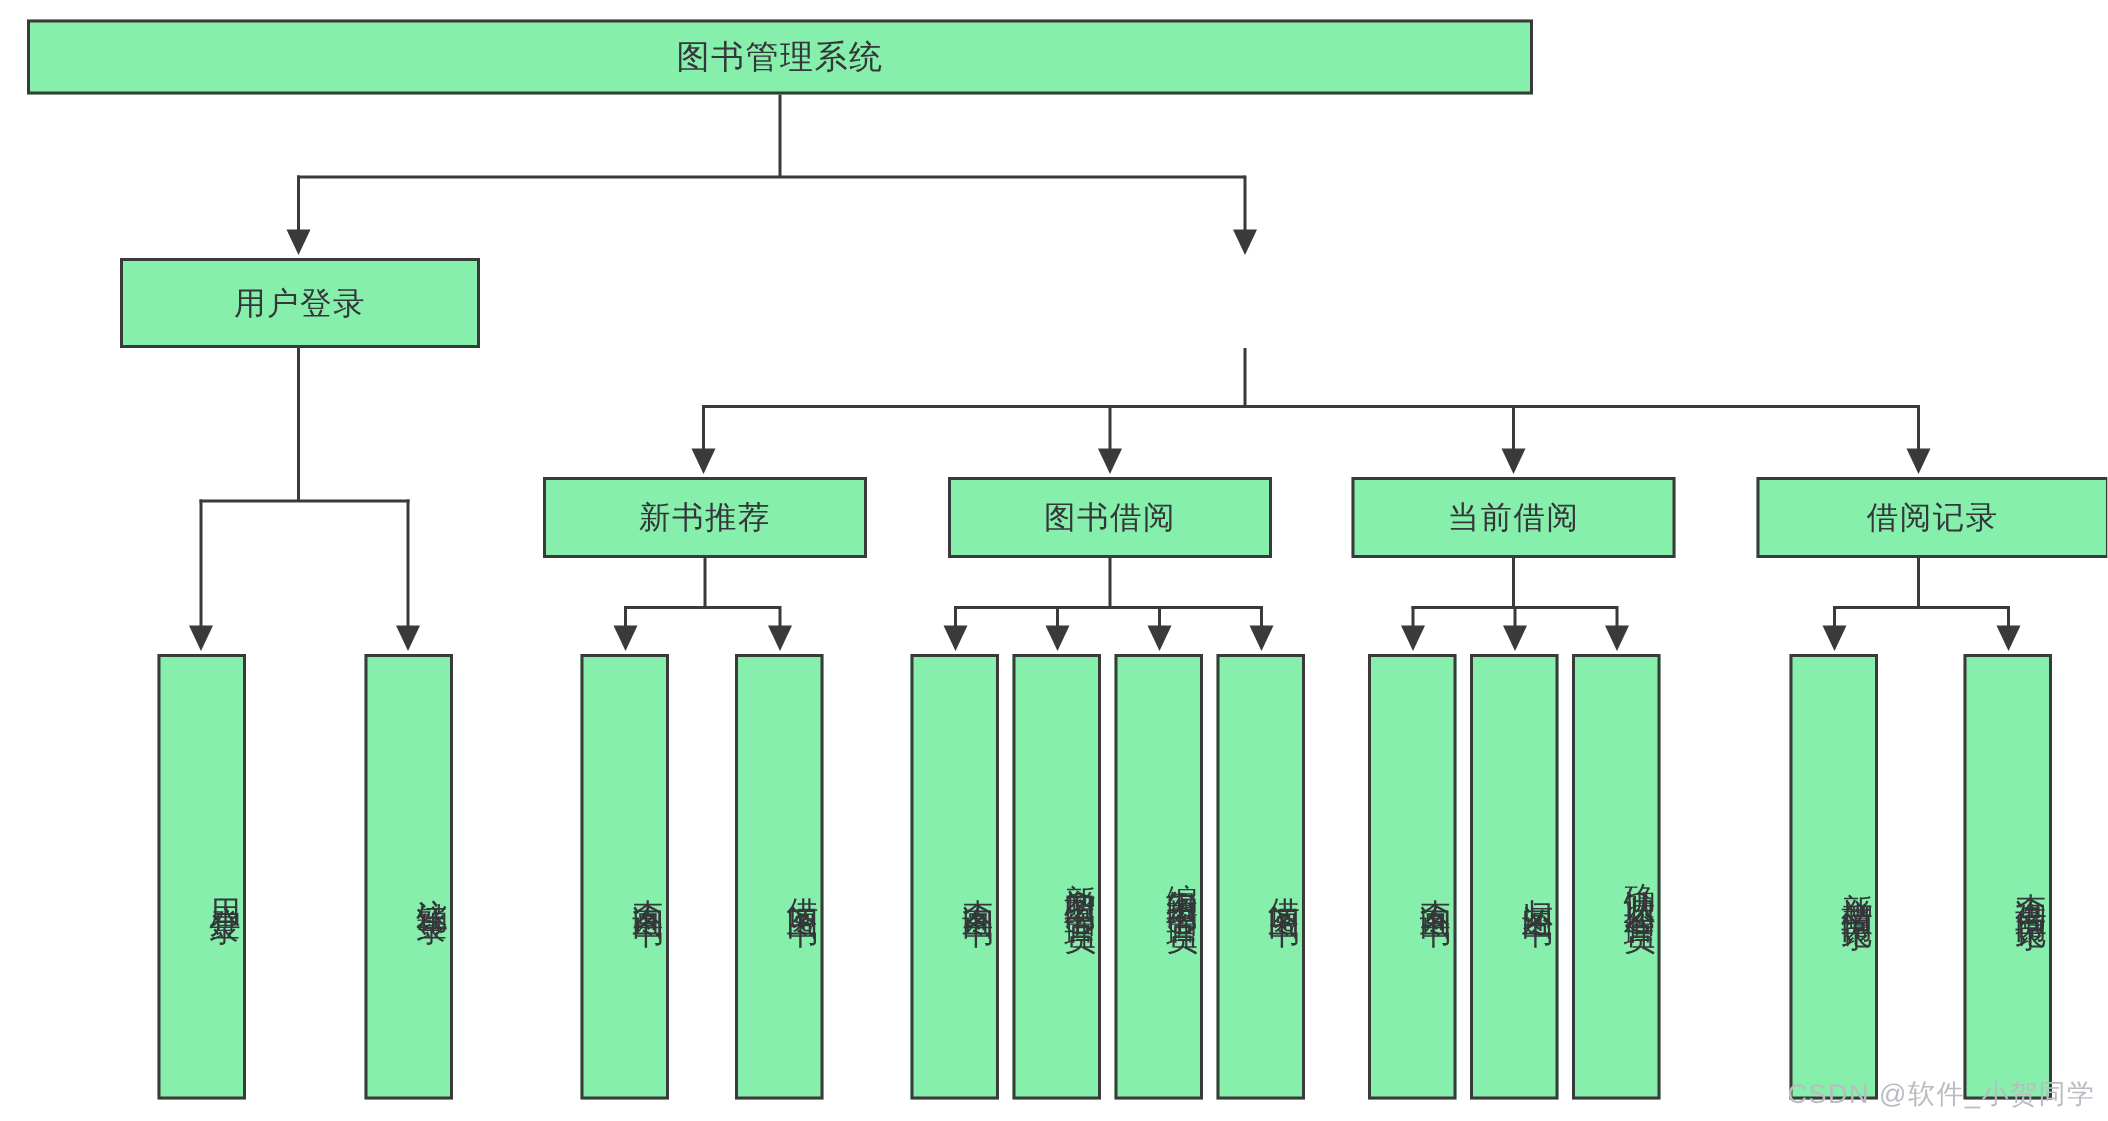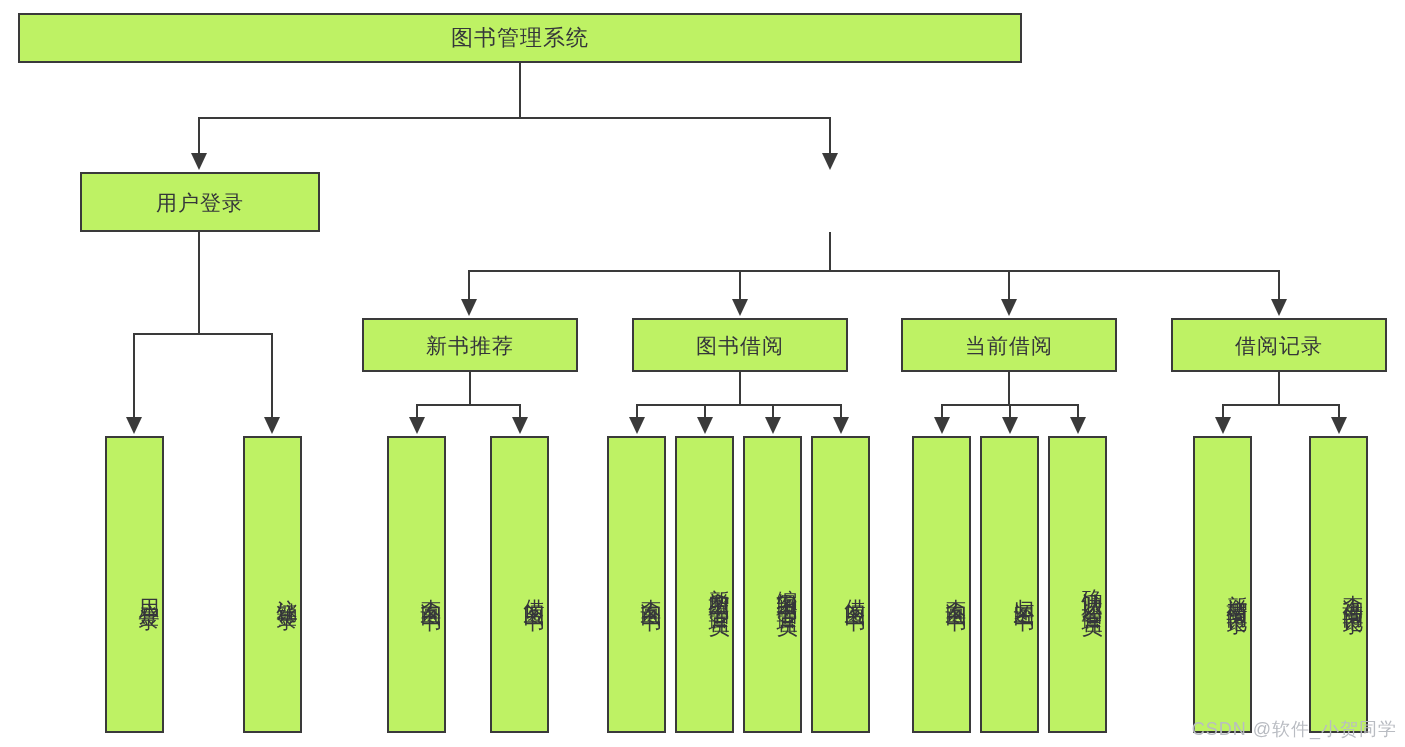--- a/index.html
+++ b/index.html
@@ -12,21 +12,21 @@
     position:relative;
     width:1405px;
     height:747px;
     background:#ffffff;
     overflow:hidden;
   }
   
   .node{
     position:absolute;
     box-sizing:border-box;
-    background:#bef264;
+    background:#86efac;
     border:2px solid #3a3a3a;
     display:flex;
     align-items:center;
     justify-content:center;
     color:#35363a;
     letter-spacing:1px;
   }
   .node-h{                 
     font-size:21px;
     line-height:1;
@@ -113,21 +113,21 @@
 
   <div class="node node-h" style="left:362px;top:318px;width:216px;height:54px;">
     <span>新书推荐</span>
   </div>
   <div class="node node-h" style="left:632px;top:318px;width:216px;height:54px;align-items:center;">
     <span>图书借阅</span>
   </div>
   <div class="node node-h" style="left:901px;top:318px;width:216px;height:54px;">
     <span>当前借阅</span>
   </div>
-  <div class="node node-h" style="left:1171px;top:318px;width:216px;height:54px;">
+  <div class="node node-h" style="left:1171px;top:318px;width:235px;height:54px;">
     <span>借阅记录</span>
   </div>
 
   <div class="conn vline" style="left:469px;top:372px;height:34px;"></div>
   <div class="conn hline" style="left:416px;top:404px;width:104px;"></div>
   <div class="conn vline" style="left:416px;top:404px;height:15px;"></div>
   <div class="arrow" style="left:409px;top:417px;"></div>
   <div class="conn vline" style="left:519px;top:404px;height:15px;"></div>
   <div class="arrow" style="left:512px;top:417px;"></div>
 

